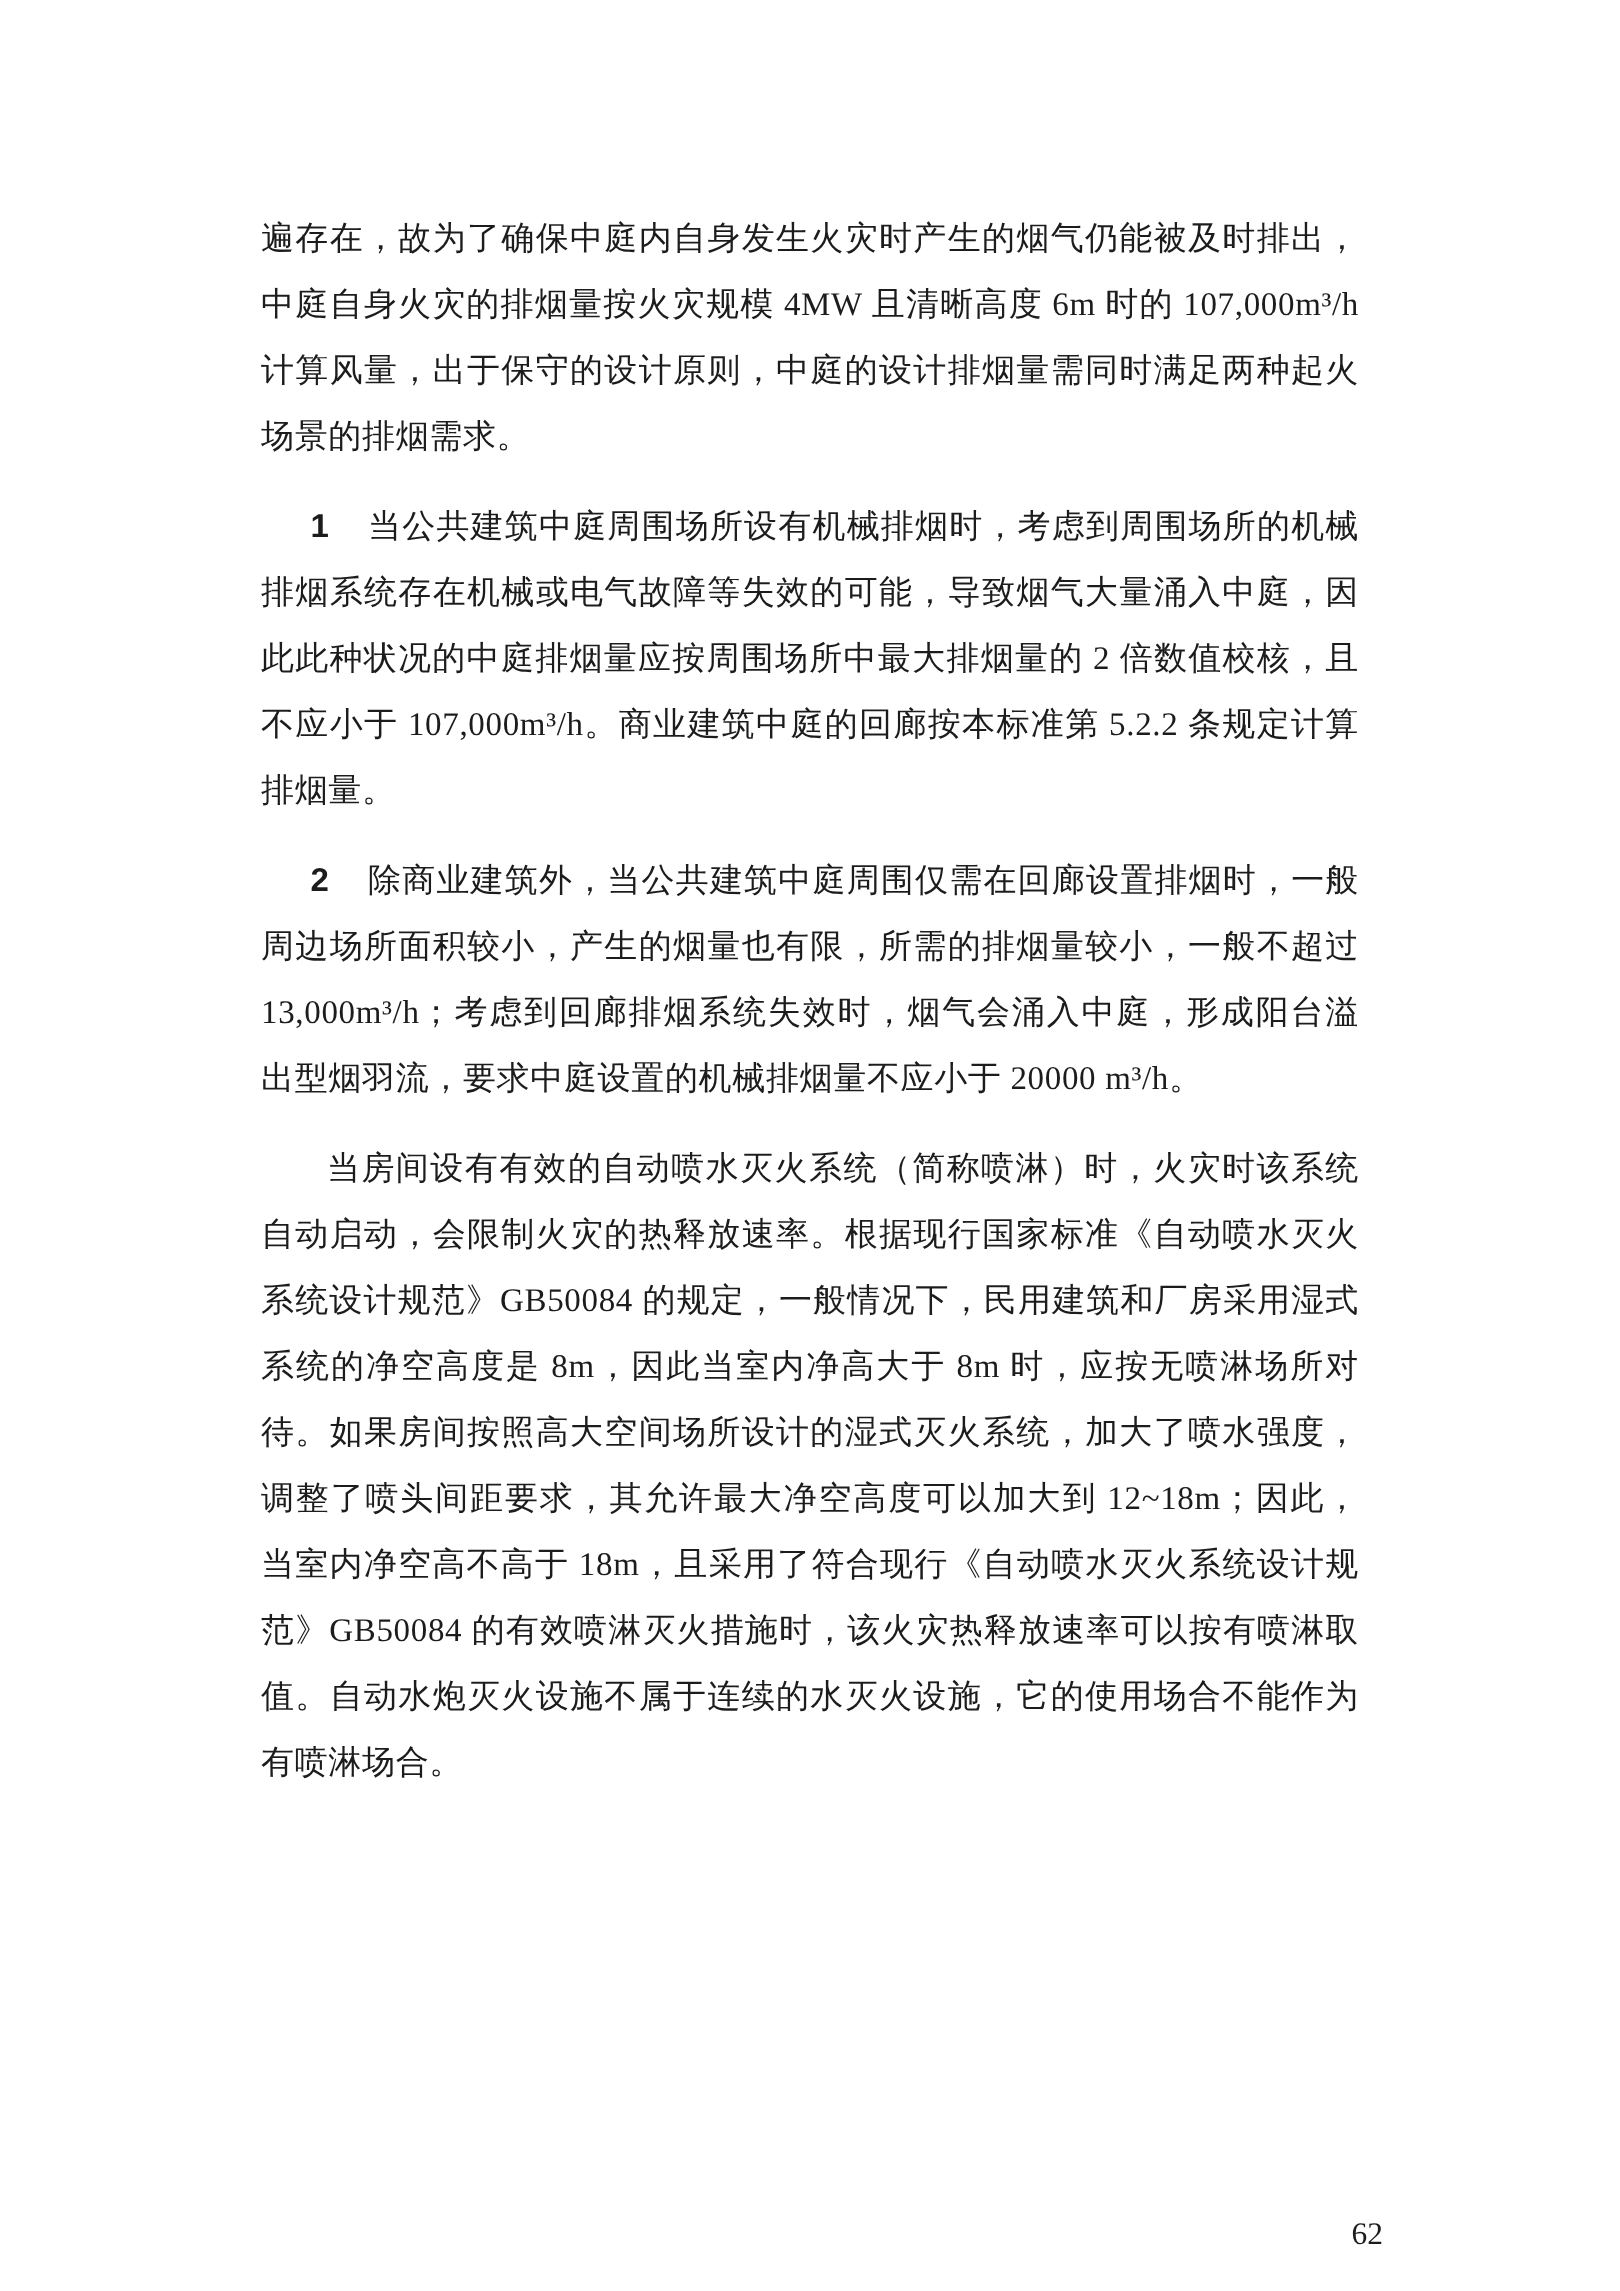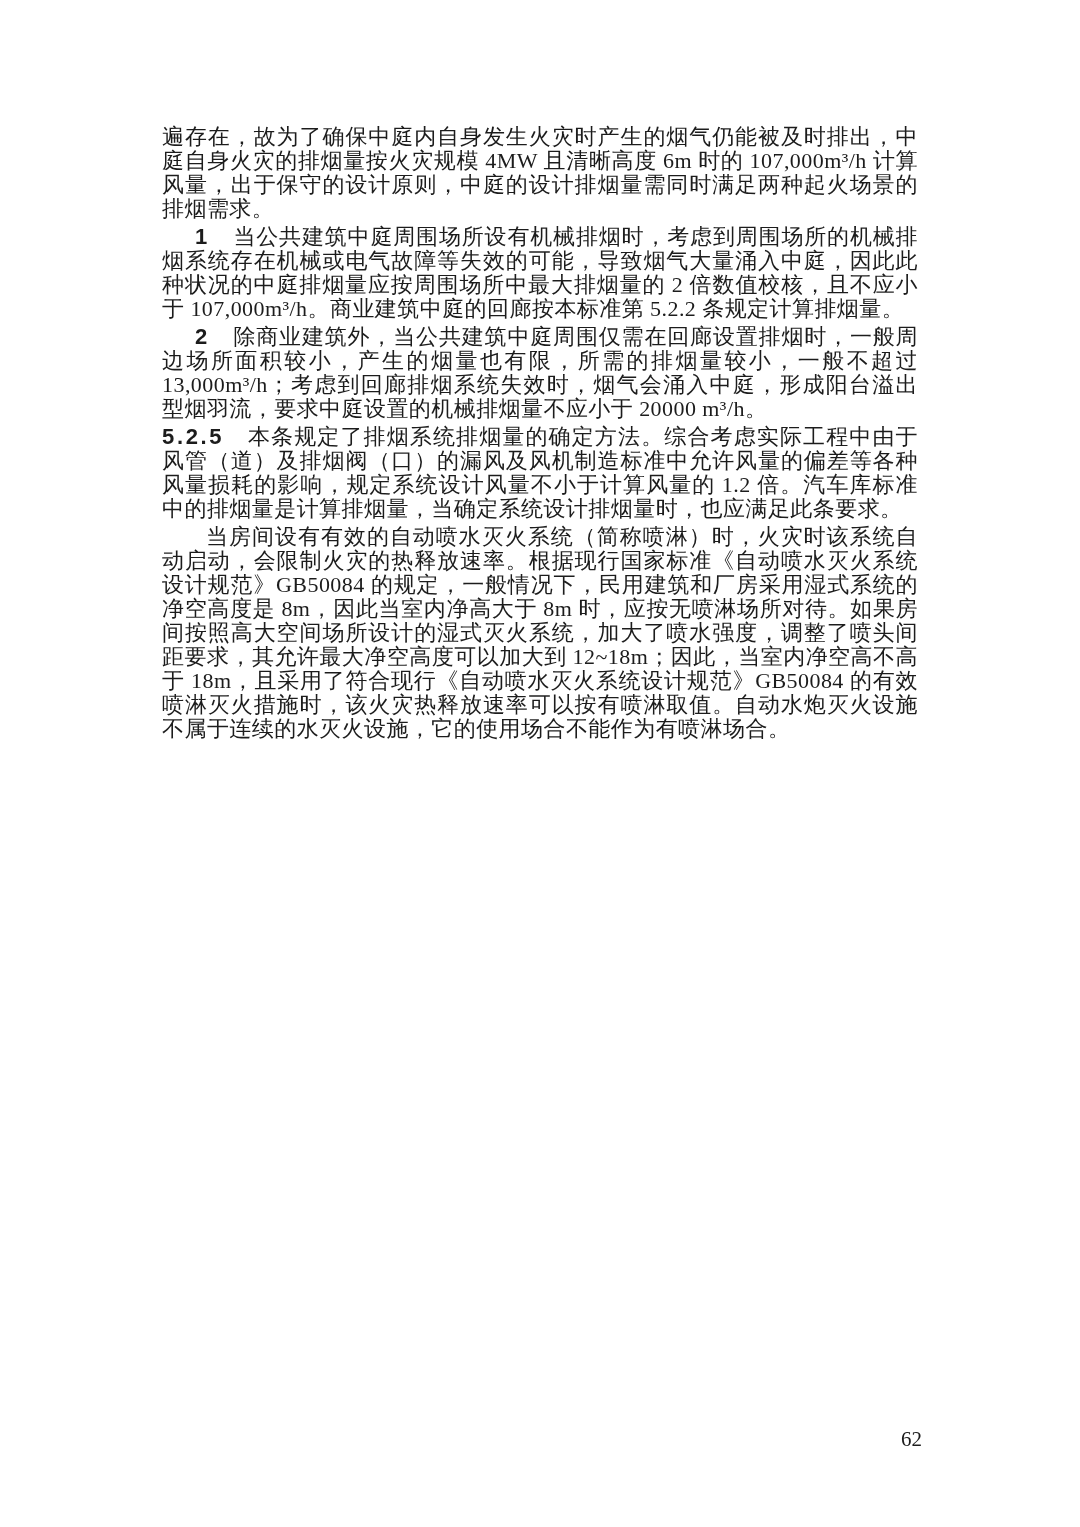--- a/index.html
+++ b/index.html
@@ -16,57 +16,56 @@
     font-family: "Liberation Serif", "DejaVu Serif", serif;
     color: #1c1c1c;
   }
   .content {
     position: absolute;
     left: 158px;
     top: 121px;
     width: 764px;
   }
   p.para {
-    margin: 4px;
+    margin: 16px;
     padding: 0;
     font-size: 22px;
-    line-height: 24px;
+    line-height: 44px;
     text-align: justify;
     text-justify: inter-ideograph;
     letter-spacing: 0.02em;
     word-break: break-word;
   }
   p.para.indent-item {
     text-indent: 1.5em;
   }
   p.para.indent-first {
     text-indent: 2em;
   }
   .para-label {
     font-weight: 700;
     font-family: "Liberation Sans", "DejaVu Sans", sans-serif;
     letter-spacing: 0.12em;
     margin-right: 1.05em;
   }
   .page-number {
     position: absolute;
     left: 158px;
-    top: 1424px;
+    top: 1474px;
     width: 764px;
     text-align: right;
     font-size: 21px;
     line-height: 30px;
     color: #1c1c1c;
   }
 </style>
 </head>
 <body>
 
 <div class="page">
   <div class="content">
       <p class="para"><span>遍存在，故为了确保中庭内自身发生火灾时产生的烟气仍能被及时排出，中庭自身火灾的排烟量按火灾规模 4MW 且清晰高度 6m 时的 107,000m³/h 计算风量，出于保守的设计原则，中庭的设计排烟量需同时满足两种起火场景的排烟需求。</span></p>
       <p class="para indent-item"><span class="para-label">1</span><span>当公共建筑中庭周围场所设有机械排烟时，考虑到周围场所的机械排烟系统存在机械或电气故障等失效的可能，导致烟气大量涌入中庭，因此此种状况的中庭排烟量应按周围场所中最大排烟量的 2 倍数值校核，且不应小于 107,000m³/h。商业建筑中庭的回廊按本标准第 5.2.2 条规定计算排烟量。</span></p>
       <p class="para indent-item"><span class="para-label">2</span><span>除商业建筑外，当公共建筑中庭周围仅需在回廊设置排烟时，一般周边场所面积较小，产生的烟量也有限，所需的排烟量较小，一般不超过 13,000m³/h；考虑到回廊排烟系统失效时，烟气会涌入中庭，形成阳台溢出型烟羽流，要求中庭设置的机械排烟量不应小于 20000 m³/h。</span></p>
-      <p class="para"><span class="para-label">5.2.5</span><span>本条规定了排烟系统排烟量的确定方法。综合考虑实际工程中由于风管（道）及排烟阀（口）的漏风及风机制造标准中允许风量的偏差等各种风量损耗的影响，规定系统设计风量不小于计算风量的 1.2 倍。汽车库标准中的排烟量是计算排烟量，当确定系统设计排烟量时，也应满足此条要求。</span></p>
       <p class="para indent-first"><span>当房间设有有效的自动喷水灭火系统（简称喷淋）时，火灾时该系统自动启动，会限制火灾的热释放速率。根据现行国家标准《自动喷水灭火系统设计规范》GB50084 的规定，一般情况下，民用建筑和厂房采用湿式系统的净空高度是 8m，因此当室内净高大于 8m 时，应按无喷淋场所对待。如果房间按照高大空间场所设计的湿式灭火系统，加大了喷水强度，调整了喷头间距要求，其允许最大净空高度可以加大到 12~18m；因此，当室内净空高不高于 18m，且采用了符合现行《自动喷水灭火系统设计规范》GB50084 的有效喷淋灭火措施时，该火灾热释放速率可以按有喷淋取值。自动水炮灭火设施不属于连续的水灭火设施，它的使用场合不能作为有喷淋场合。</span></p>
     </div>
   <div class="page-number">62</div>
 </div>
 
 </body></html>

